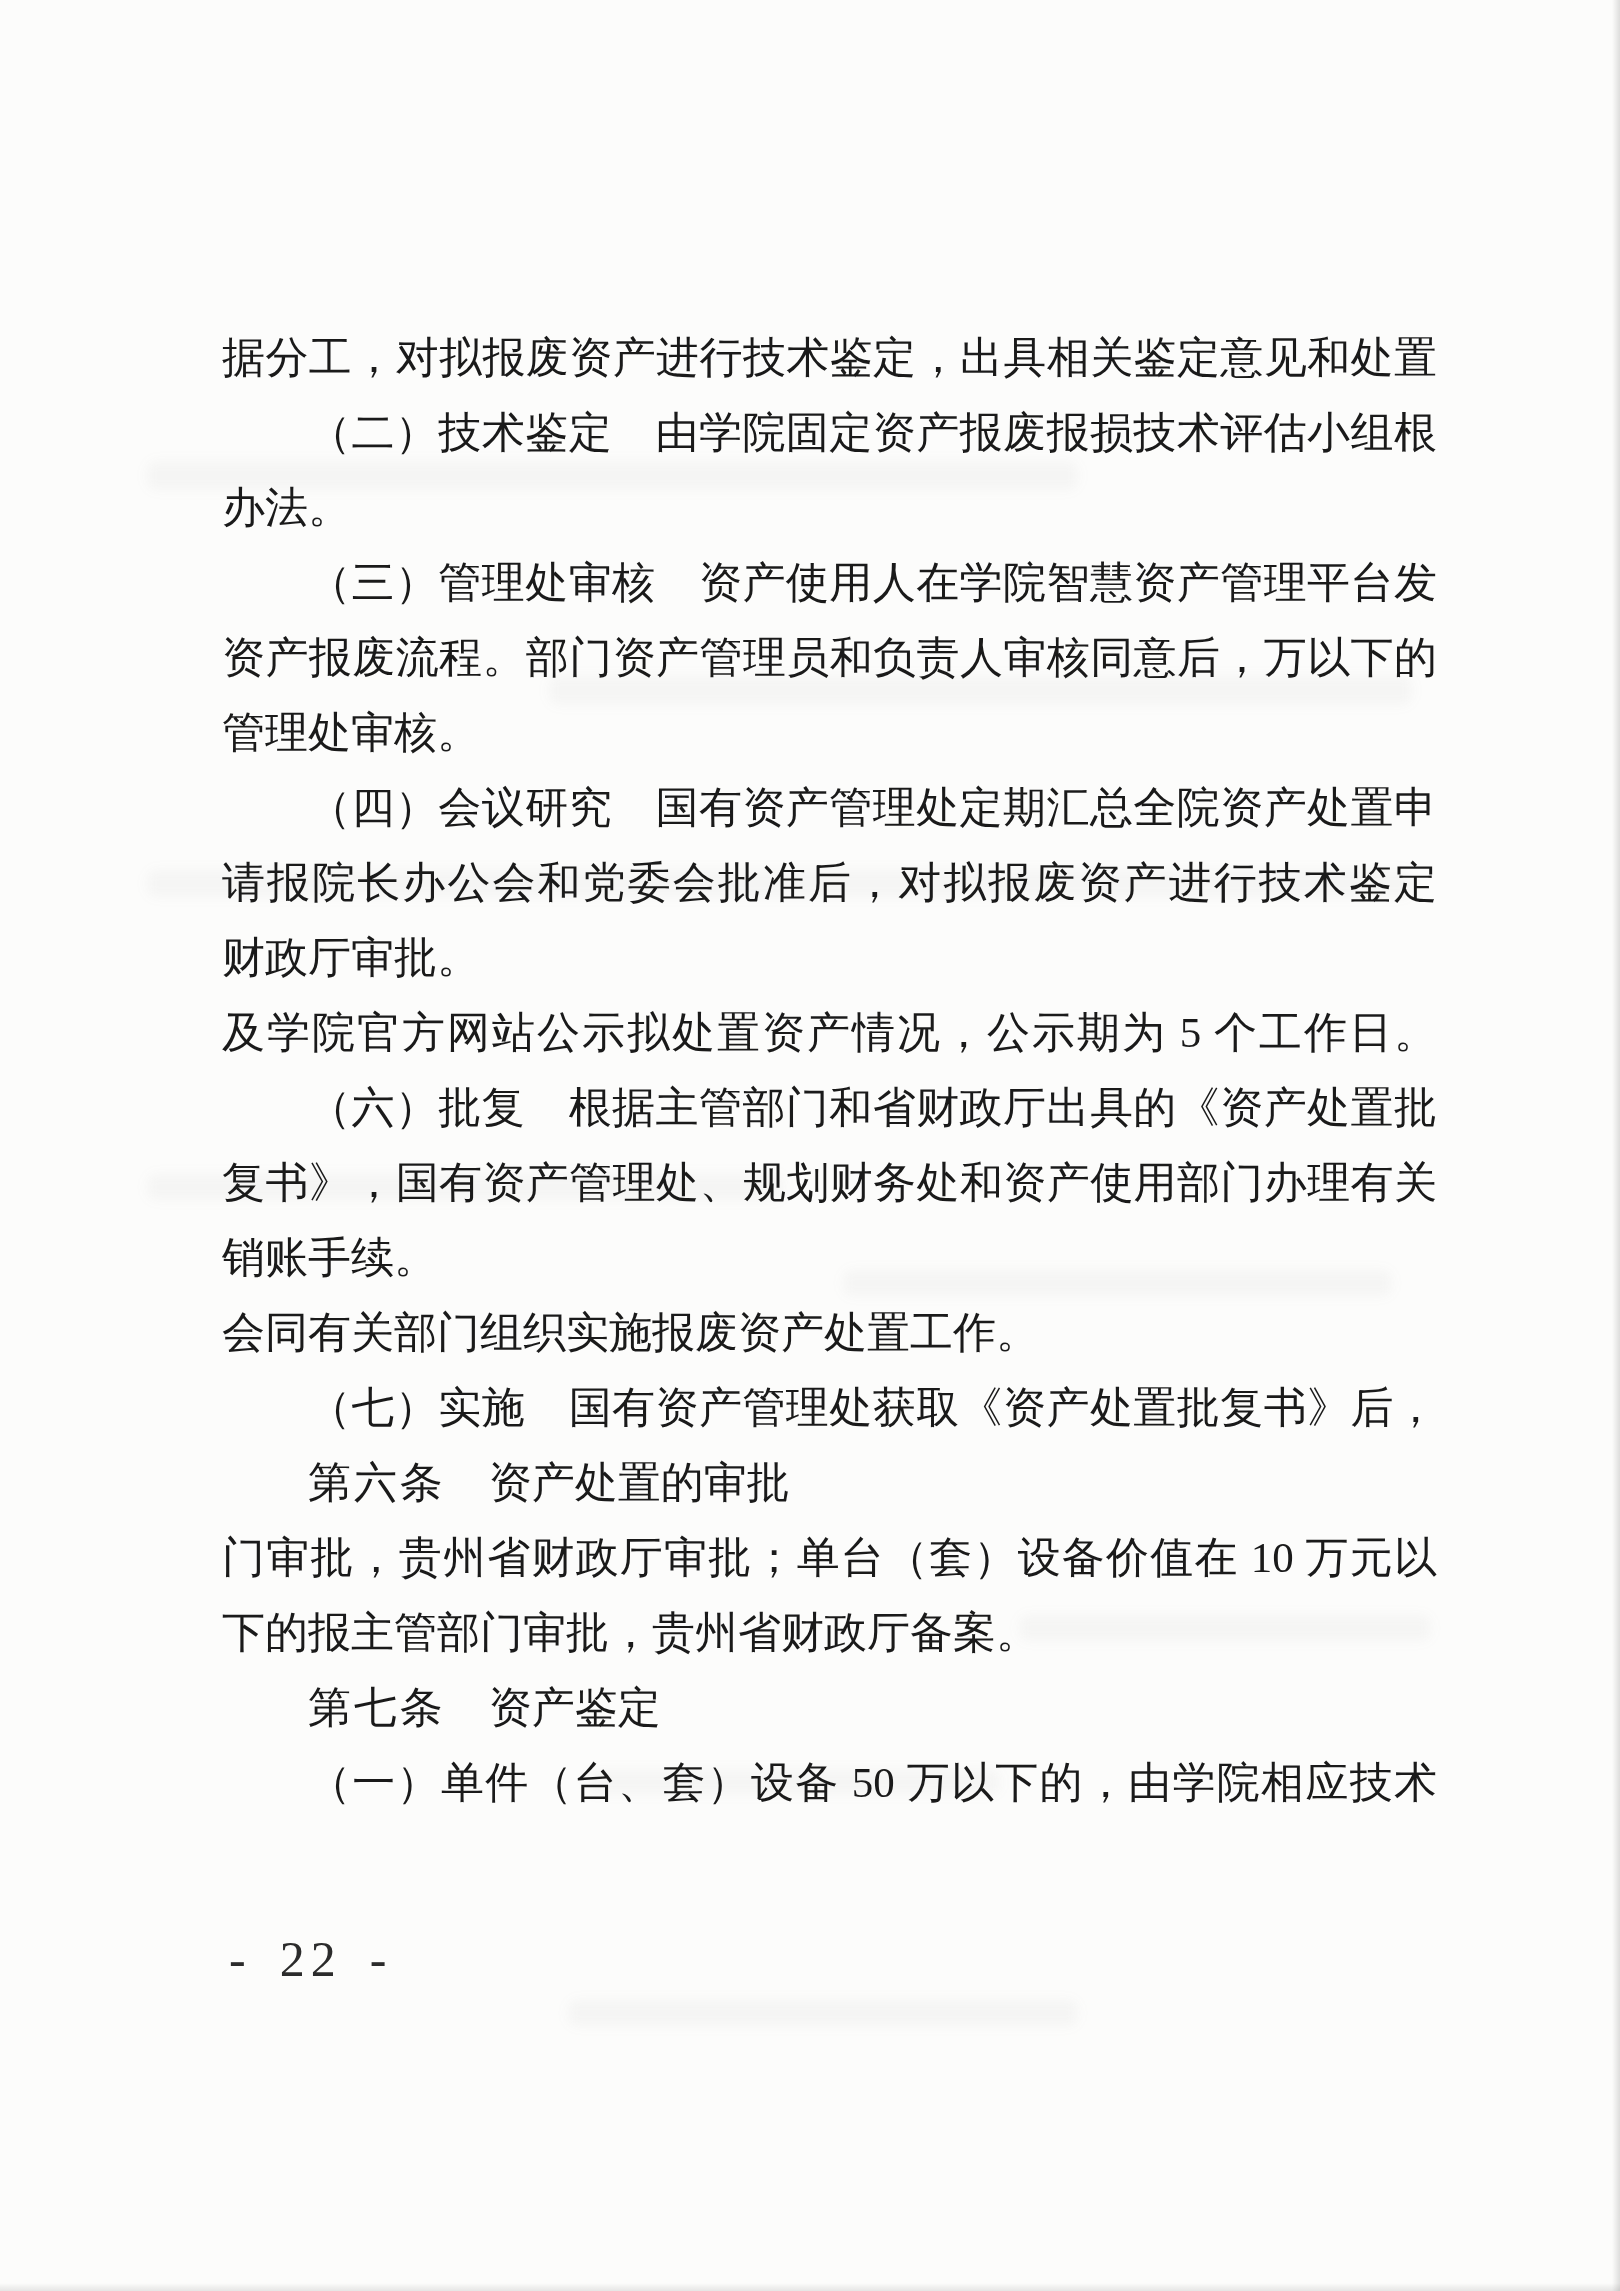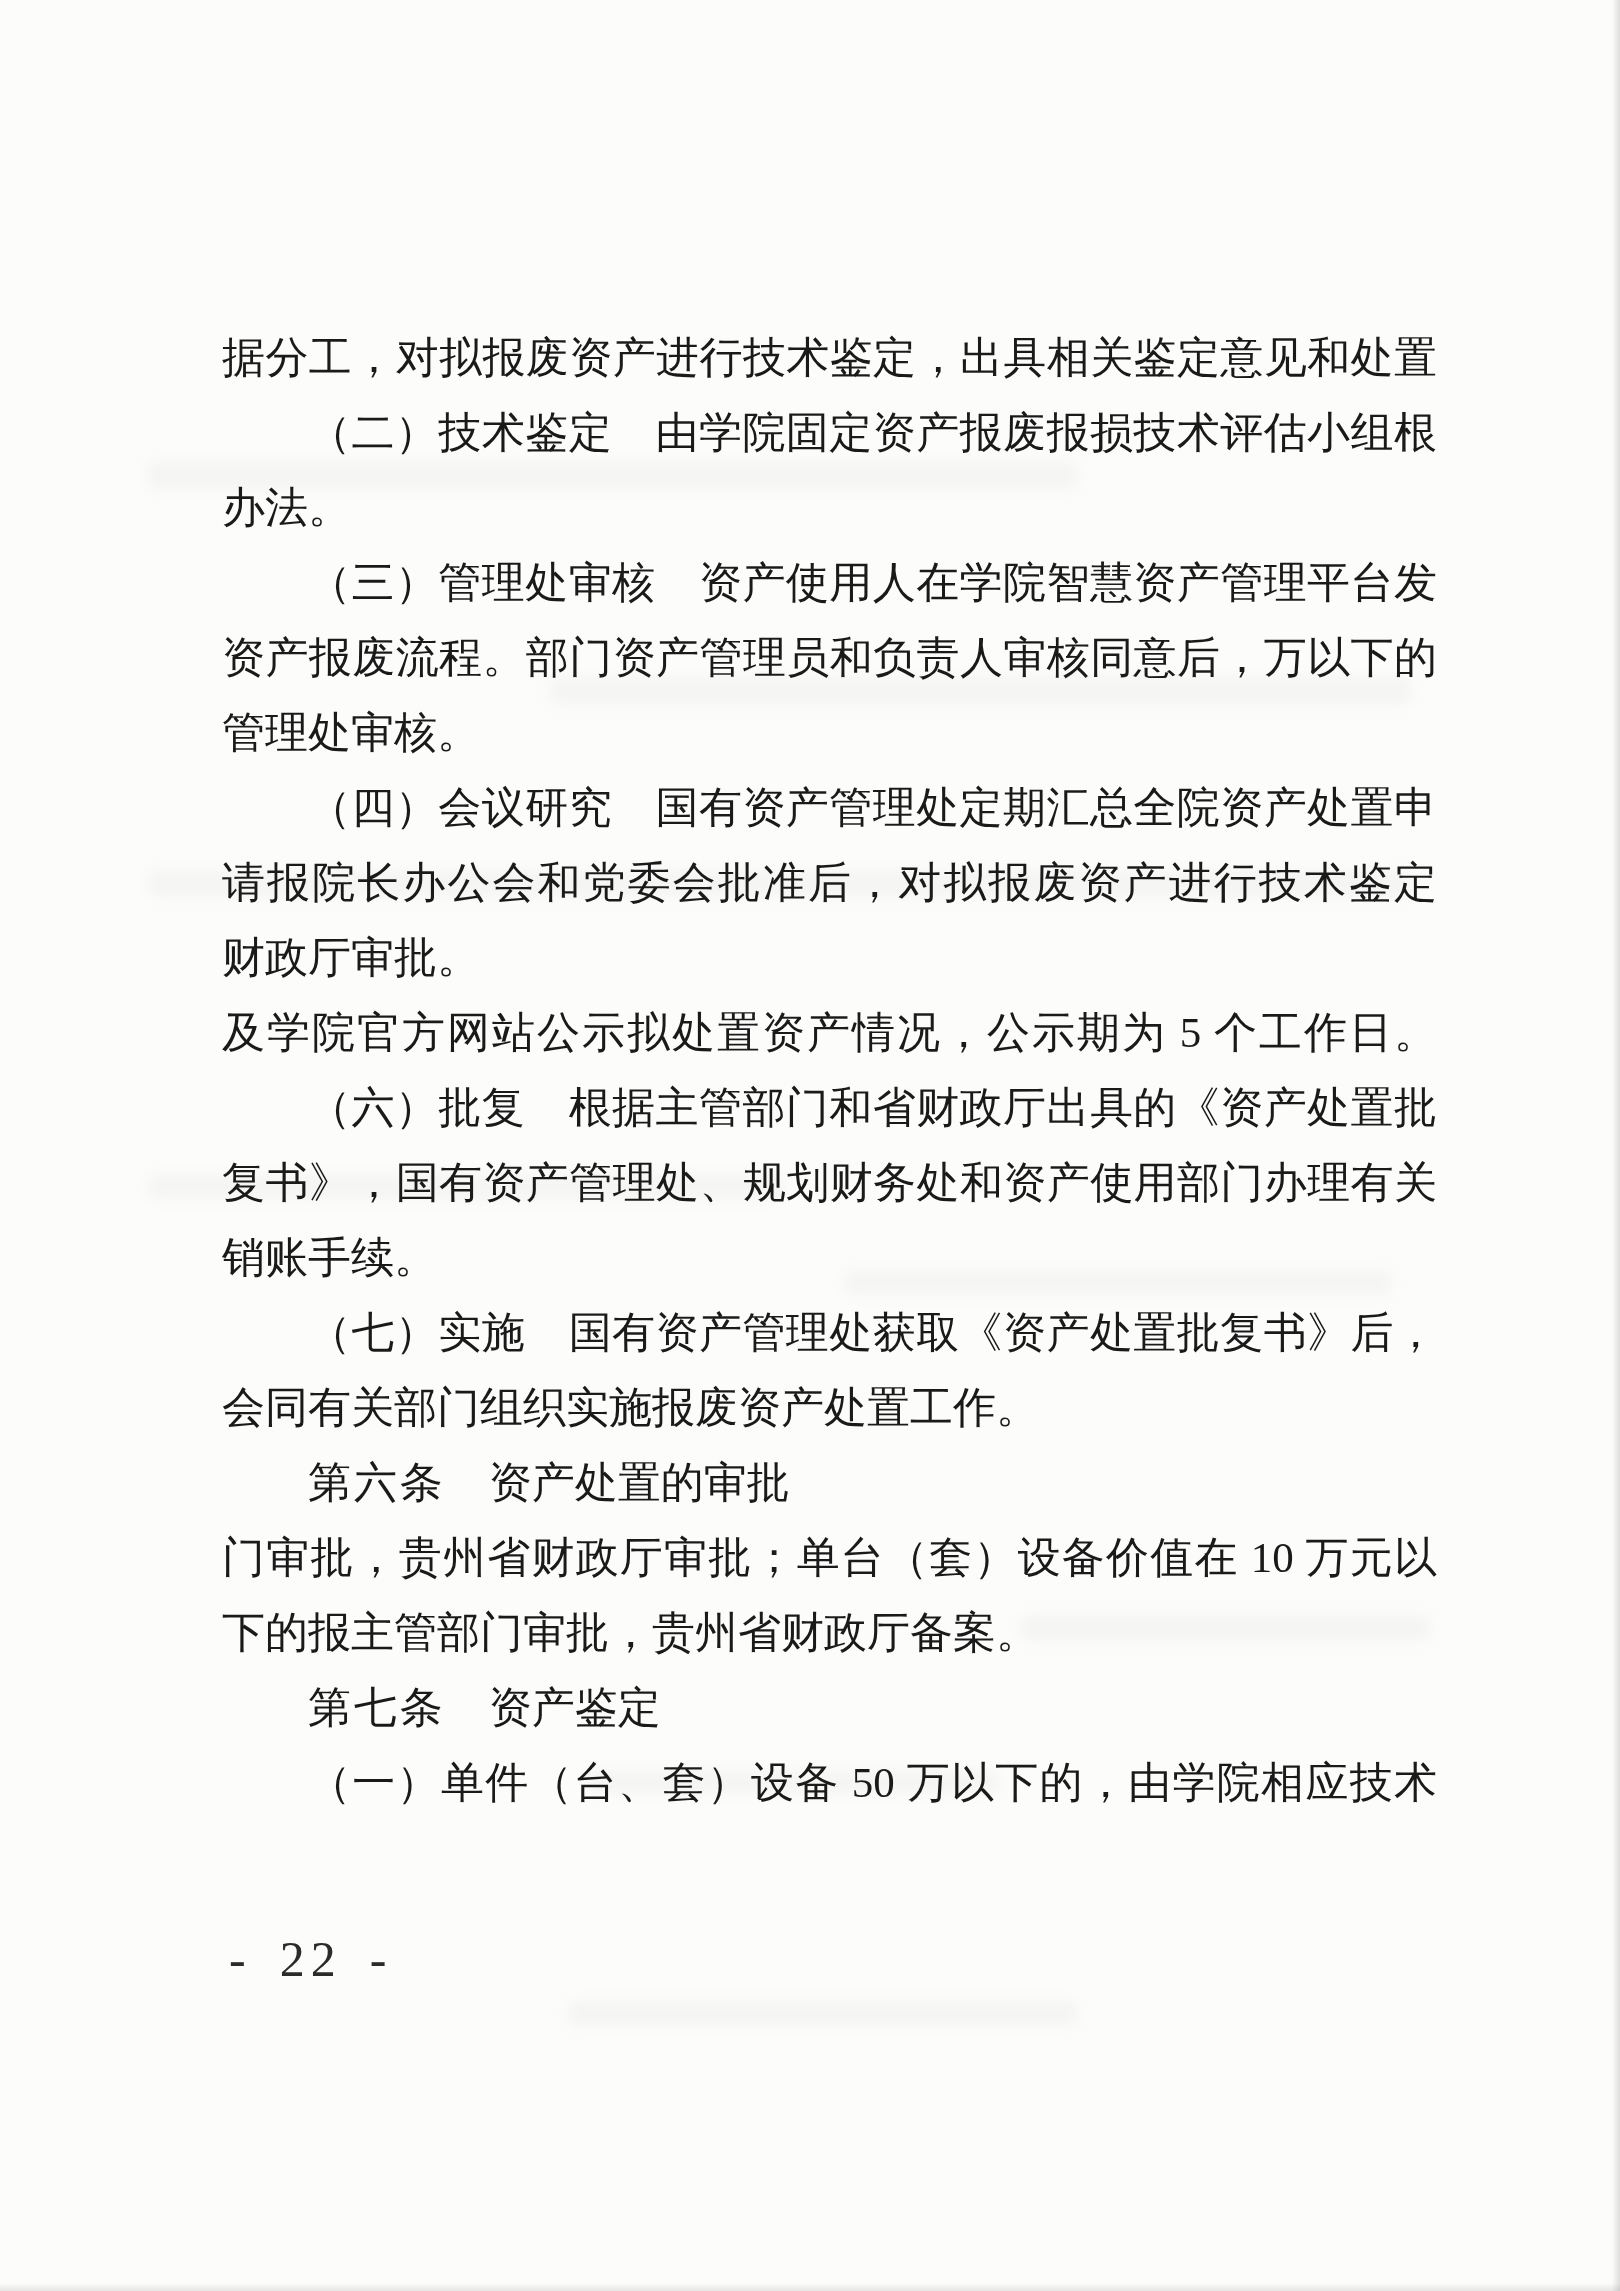--- a/index.html
+++ b/index.html
@@ -80,22 +80,22 @@
     <div class="line fill indent">（三）管理处审核　资产使用人在学院智慧资产管理平台发起</div>
     <div class="line fill">资产报废流程。部门资产管理员和负责人审核同意后，万以下的</div>
     <div class="line partial">管理处审核。</div>
     <div class="line fill indent">（四）会议研究　国有资产管理处定期汇总全院资产处置申</div>
     <div class="line fill">请报院长办公会和党委会批准后，对拟报废资产进行技术鉴定</div>
     <div class="line partial">财政厅审批。</div>
     <div class="line fill">及学院官方网站公示拟处置资产情况，公示期为 5 个工作日。</div>
     <div class="line fill indent">（六）批复　根据主管部门和省财政厅出具的《资产处置批</div>
     <div class="line fill">复书》，国有资产管理处、规划财务处和资产使用部门办理有关</div>
     <div class="line partial">销账手续。</div>
+    <div class="line partial">会同有关部门组织实施报废资产处置工作。</div>
     <div class="line fill indent">（七）实施　国有资产管理处获取《资产处置批复书》后，</div>
-    <div class="line partial">会同有关部门组织实施报废资产处置工作。</div>
     <div class="line partial indent">
       <span class="article-no">第六条</span><span>　资产处置的审批</span>
     </div>
     <div class="line fill">门审批，贵州省财政厅审批；单台（套）设备价值在 10 万元以</div>
     <div class="line partial">下的报主管部门审批，贵州省财政厅备案。</div>
     <div class="line partial indent">
       <span class="article-no">第七条</span><span>　资产鉴定</span>
     </div>
     <div class="line fill indent">（一）单件（台、套）设备 50 万以下的，由学院相应技术</div>
   </main>

